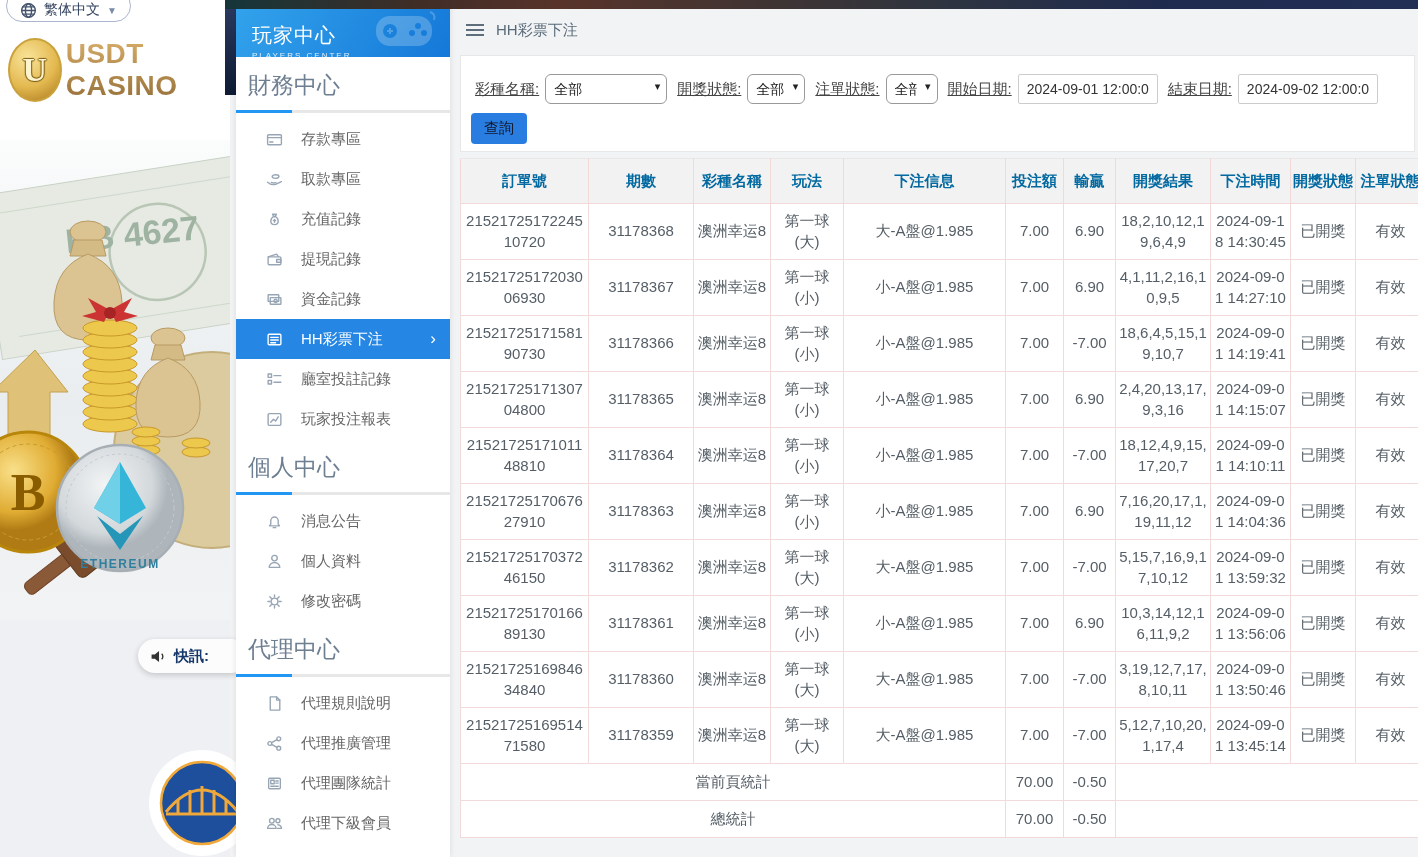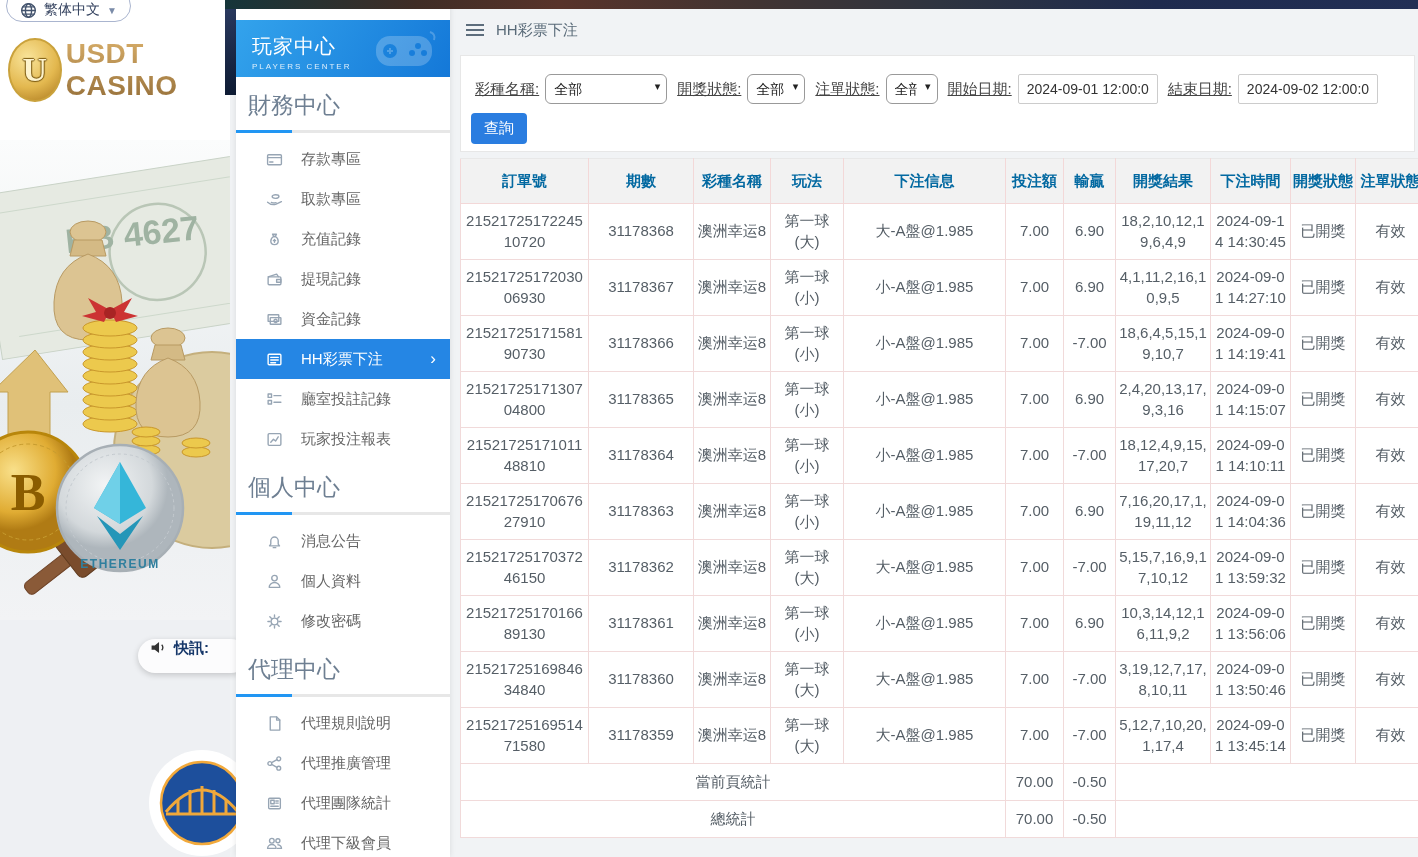--- a/index.html
+++ b/index.html
@@ -24,29 +24,29 @@
   #logo-row { left:0; top:35px; width:230px; height:70px; background:#fff; display:flex; align-items:center; padding-left:8px; gap:4px; }
   #logo-coin { width:64px; height:64px; border-radius:50%;
     background:radial-gradient(circle at 35% 30%,#f9e49a,#e3b84f 55%,#a9761c);
     border:2px solid #caa23c; display:flex; align-items:center; justify-content:center; }
   #logo-coin .u { font-family:"Liberation Serif","DejaVu Serif",serif; font-size:34px; font-weight:bold;
     color:#fdf3cd; text-shadow:0 1px 1px #7c5a10, 0 -1px 1px #7c5a10, 1px 0 1px #7c5a10, -1px 0 1px #7c5a10; }
   #logo-text { font-size:28px; font-weight:800; letter-spacing:.5px;
     background:linear-gradient(180deg,#d7ad68,#96703a); -webkit-background-clip:text; background-clip:text; color:transparent; }
   #promo { left:0; top:140px; width:230px; height:480px; }
   #news-pill { left:138px; top:639px; width:110px; height:34px; border-radius:17px; background:#fcfcfd;
-    box-shadow:0 2px 6px rgba(0,0,0,.18); display:flex; gap:7px; padding:0 12px; z-index:4; }
+    box-shadow:0 2px 6px rgba(0,0,0,.18); display:flex; align-items:center; gap:7px; padding:0 12px; z-index:4; }
   #news-pill .txt { font-size:15px; font-weight:bold; color:#17386a; }
   #support-circle { left:146px; top:750px; z-index:4; }
 
   
   #sidebar { left:236px; top:0; width:214px; height:857px; background:#fff; z-index:10;
     box-shadow:0 0 6px rgba(0,0,0,.10); overflow:hidden; }
   #sb-header { height:57px; background:linear-gradient(120deg,#33a3ec,#1478d8); position:relative;
-    color:#fff; padding:13px 0 0 16px; overflow:hidden;margin-top:20px; }
+    color:#fff; padding:22px 0 0 16px; overflow:hidden; }
   #sb-header .t1 { font-size:20px; letter-spacing:1px; }
   #sb-header .t2 { font-size:8px; letter-spacing:2px; opacity:.85; margin-top:2px; }
   #sb-header .pad { position:absolute; right:10px; top:8px; opacity:.22; }
   .sb-sec-header { font-size:23px; color:#6e7f92; padding:13px 12px 9px 12px; }
   .sb-underline { height:3px; background:#e7e7e7; position:relative; }
   .sb-underline::before { content:""; position:absolute; left:0; top:0; width:56px; height:3px; background:#2196f3; }
   .sb-items { margin-top:6px; }
   .sb-item { height:40px; display:flex; align-items:center; gap:18px; padding-left:30px;
     font-size:15px; color:#666; cursor:pointer; position:relative; }
   .sb-item .ic { width:17px; height:17px; color:#97a5b4; line-height:0; flex:0 0 17px; }
@@ -63,21 +63,21 @@
   #filter-panel { position:absolute; left:10px; top:55px; width:955px; height:97px; background:#fff;
     border:1px solid #e7e7e7; padding:18px 10px 0 10px; }
   .f-row { display:flex; align-items:center; gap:6px; flex-wrap:nowrap; }
   .f-label { font-size:15px; color:#444; white-space:nowrap; margin-left:4px;text-decoration:underline; }
   .selwrap { position:relative; display:inline-block; }
   .selwrap::after { content:"▾"; position:absolute; right:7px; top:6px; font-size:11px; color:#222; pointer-events:none; }
   .selwrap select { appearance:none; -webkit-appearance:none; height:30px; border:1px solid #999;
     border-radius:6px; background:#fff; font-size:14px; color:#222; padding:0 20px 0 8px; }
   .f-input { height:30px; border:1px solid #ccc; border-radius:2px; font-size:14px; color:#333;
     padding:0 8px; width:140px; }
-  #search-btn { margin-top:9px; height:31px; padding:0 13px; background:#2a7de0; color:#ffffff;
+  #search-btn { margin-top:9px; height:31px; padding:0 13px; background:#2a7de0; color:#0f172a;
     border:none; border-radius:4px; font-size:15px; cursor:pointer; }
 
   #table-panel { position:absolute; left:10px; top:158px; }
   table { border-collapse:collapse; table-layout:fixed; width:965px; background:#fff; border:1px solid #e8e8e8; }
   th { background:#f2f2f2; font-size:15px; font-weight:bold; color:#0369a1; height:45px;
     border:1px solid #f3d8d8; border-top:1px solid #e8e8e8; padding:2px 1px; }
   td { font-size:15px; color:#555e66; text-align:center; border:1px solid #f1dada;
     padding:4px 3px; word-break:break-all; line-height:1.35; }
   tbody td { height:56px; }
   tfoot td { height:37px; }
@@ -479,21 +479,21 @@
       <tbody id="tbody">
           <tr>
             <td>2152172517224510720</td>
             <td>31178368</td>
             <td>澳洲幸运8</td>
             <td>第一球(大)</td>
             <td>大-A盤@1.985</td>
             <td>7.00</td>
             <td>6.90</td>
             <td>18,2,10,12,19,6,4,9</td>
-            <td>2024-09-14 14:30:45</td>
+            <td>2024-09-18 14:30:45</td>
             <td>已開獎</td>
             <td>有效</td>
           </tr>
           <tr>
             <td>2152172517203006930</td>
             <td>31178367</td>
             <td>澳洲幸运8</td>
             <td>第一球(小)</td>
             <td>小-A盤@1.985</td>
             <td>7.00</td>

